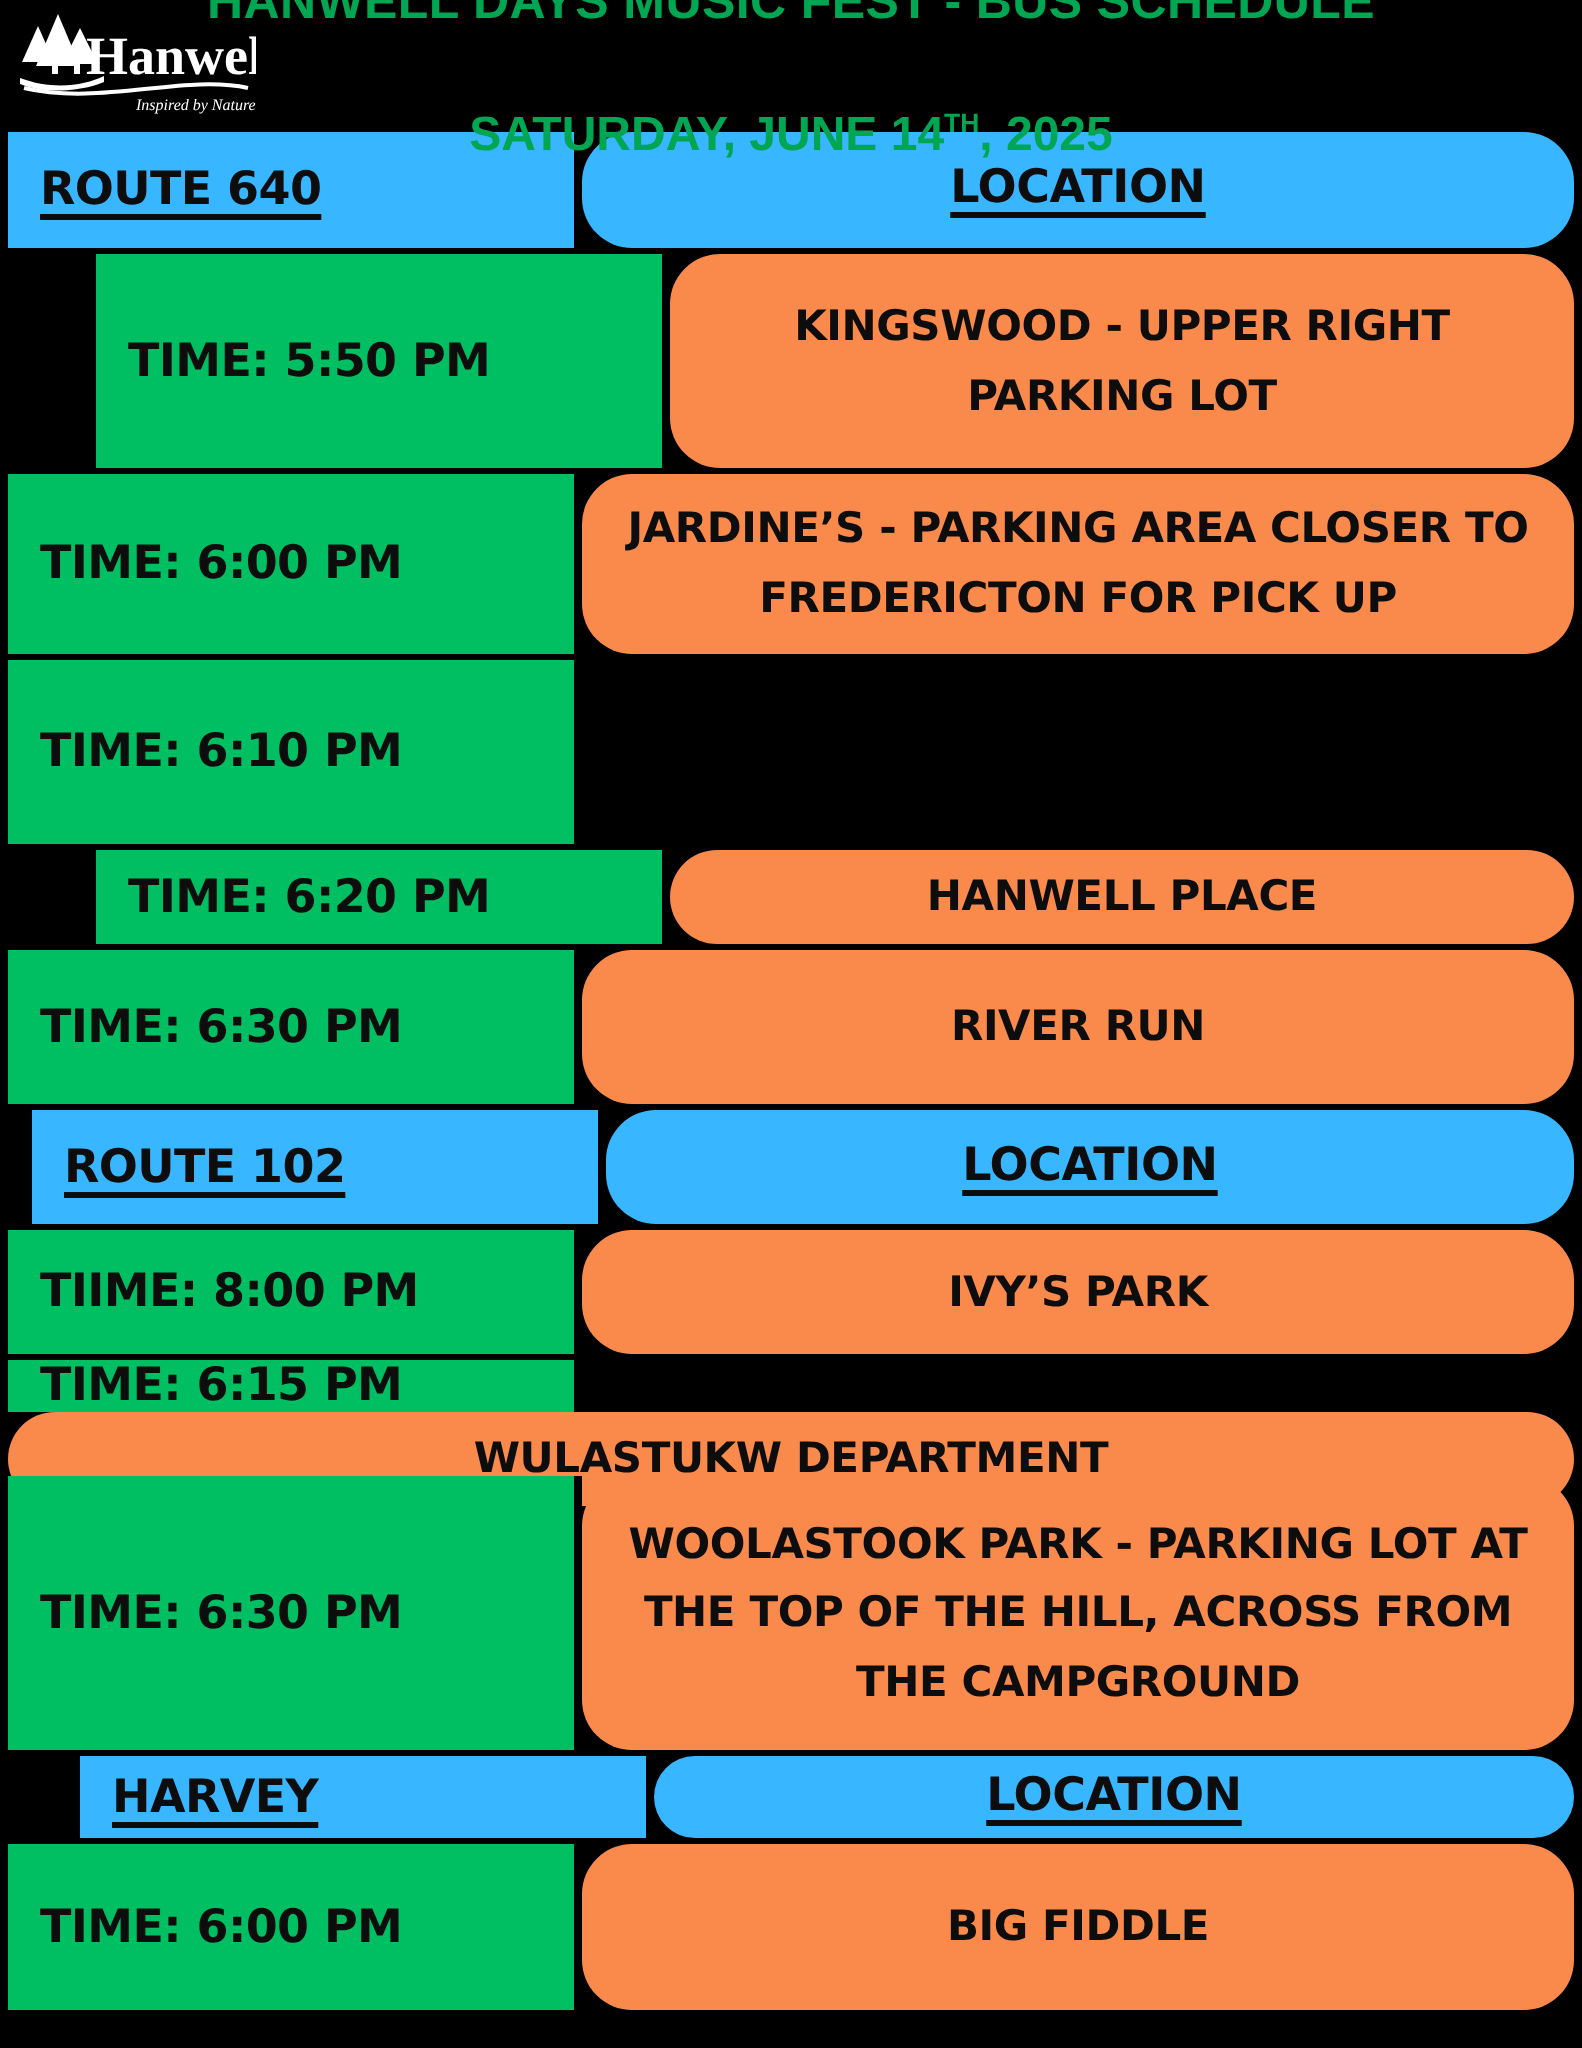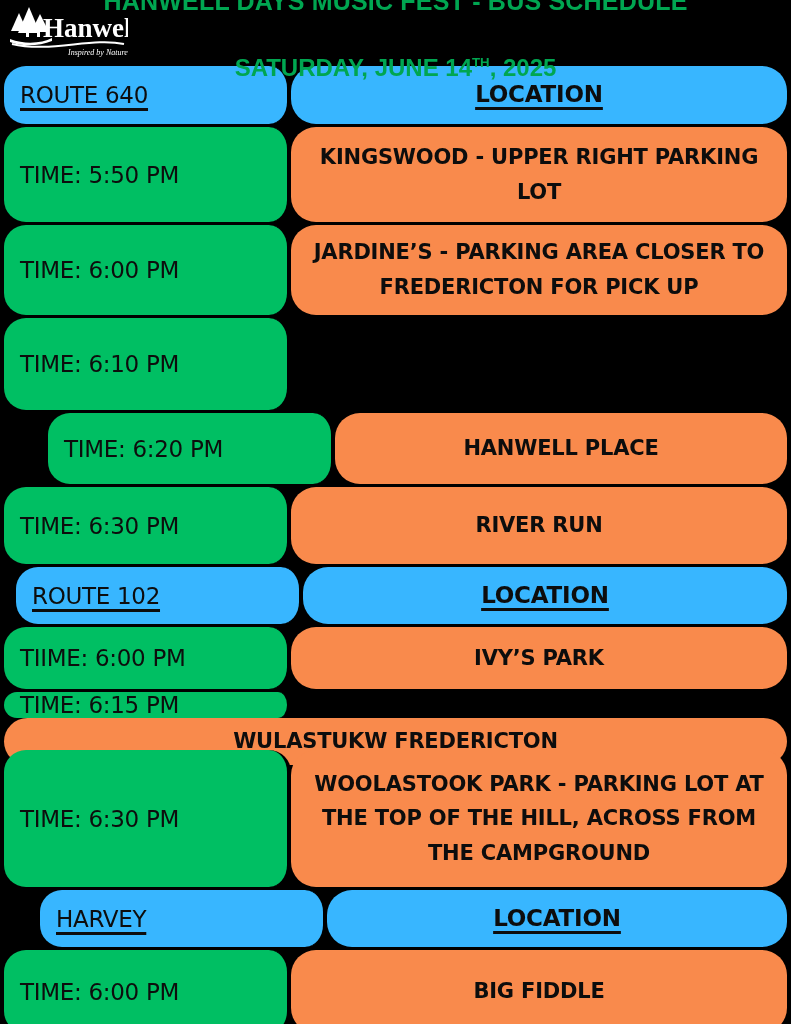--- a/index.html
+++ b/index.html
@@ -78,23 +78,22 @@
     box-sizing: border-box;
     display: flex;
     align-items: center;
   }
   .cell.left {
     width: 287px;
     border-right: 4px solid var(--border, #000);
     background: var(--green, #00BF63);
     padding-left: 16px;
     font-size: 23px;
-    font-weight: 400;
+    font-weight: 700;
     letter-spacing: -0.3px;
-    border-radius: 22px;
   }
   .cell.right {
     flex: 1;
     background: var(--orange, #F98A4C);
     justify-content: center;
     text-align: center;
     padding: 6px 18px;
     font-size: 21px;
     font-weight: 800;
     line-height: 1.65;
@@ -142,42 +141,42 @@
 
   <div class="table" id="schedule">
       <div class="row header-row" style="height: 61px;">
         <div class="cell left">
           <span class="ul">ROUTE 640</span>
         </div>
         <div class="cell right">
           <span class="ul">LOCATION</span>
         </div>
       </div>
-      <div class="row data-row" style="height: 98px;">
+      <div class="row data-row" style="height: 110px; margin-left: 44px;">
         <div class="cell left">
           <span>TIME: 5:50 PM</span>
         </div>
         <div class="cell right">
           <span>KINGSWOOD - UPPER RIGHT PARKING LOT</span>
         </div>
       </div>
       <div class="row data-row" style="height: 93px;">
         <div class="cell left">
           <span>TIME: 6:00 PM</span>
         </div>
         <div class="cell right">
           <span>JARDINE’S - PARKING AREA CLOSER TO FREDERICTON FOR PICK UP</span>
         </div>
       </div>
       <div class="row data-row" style="height: 95px;">
         <div class="cell left">
           <span>TIME: 6:10 PM</span>
         </div>
       </div>
-      <div class="row data-row" style="height: 74px; padding-left: 44px;">
+      <div class="row data-row" style="height: 50px; padding-left: 44px;">
         <div class="cell left">
           <span>TIME: 6:20 PM</span>
         </div>
         <div class="cell right">
           <span>HANWELL PLACE</span>
         </div>
       </div>
       <div class="row data-row" style="height: 80px;">
         <div class="cell left">
           <span>TIME: 6:30 PM</span>
@@ -189,43 +188,43 @@
       <div class="row header-row" style="height: 60px; padding-left: 12px;">
         <div class="cell left">
           <span class="ul">ROUTE 102</span>
         </div>
         <div class="cell right">
           <span class="ul">LOCATION</span>
         </div>
       </div>
       <div class="row data-row" style="height: 65px;">
         <div class="cell left">
-          <span>TIIME: 6:00 PM</span>
+          <span>TIIME: 8:00 PM</span>
         </div>
         <div class="cell right">
           <span>IVY’S PARK</span>
         </div>
       </div>
       <div class="row data-row" style="height: 58px; flex-direction: column;">
         <div class="cell left">
           <span>TIME: 6:15 PM</span>
         </div>
         <div class="cell right">
-          <span>WULASTUKW FREDERICTON</span>
+          <span>WULASTUKW DEPARTMENT</span>
         </div>
       </div>
       <div class="row data-row" style="height: 140px;">
         <div class="cell left">
           <span>TIME: 6:30 PM</span>
         </div>
         <div class="cell right">
           <span>WOOLASTOOK PARK - PARKING LOT AT THE TOP OF THE HILL, ACROSS FROM THE CAMPGROUND</span>
         </div>
       </div>
-      <div class="row header-row" style="height: 60px; padding-left: 36px;">
+      <div class="row header-row" style="height: 44px; padding-left: 36px;">
         <div class="cell left">
           <span class="ul">HARVEY</span>
         </div>
         <div class="cell right">
           <span class="ul">LOCATION</span>
         </div>
       </div>
       <div class="row data-row" style="height: 86px;">
         <div class="cell left">
           <span>TIME: 6:00 PM</span>

